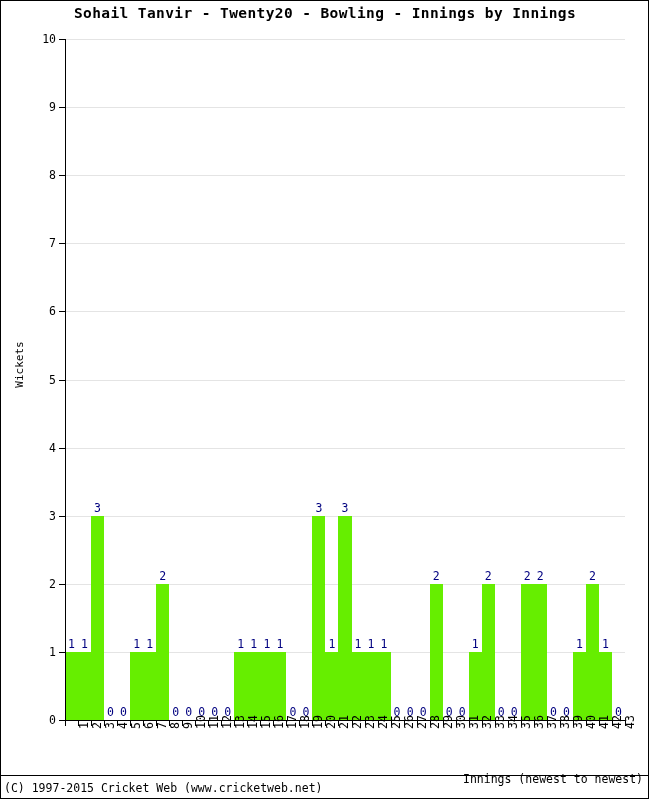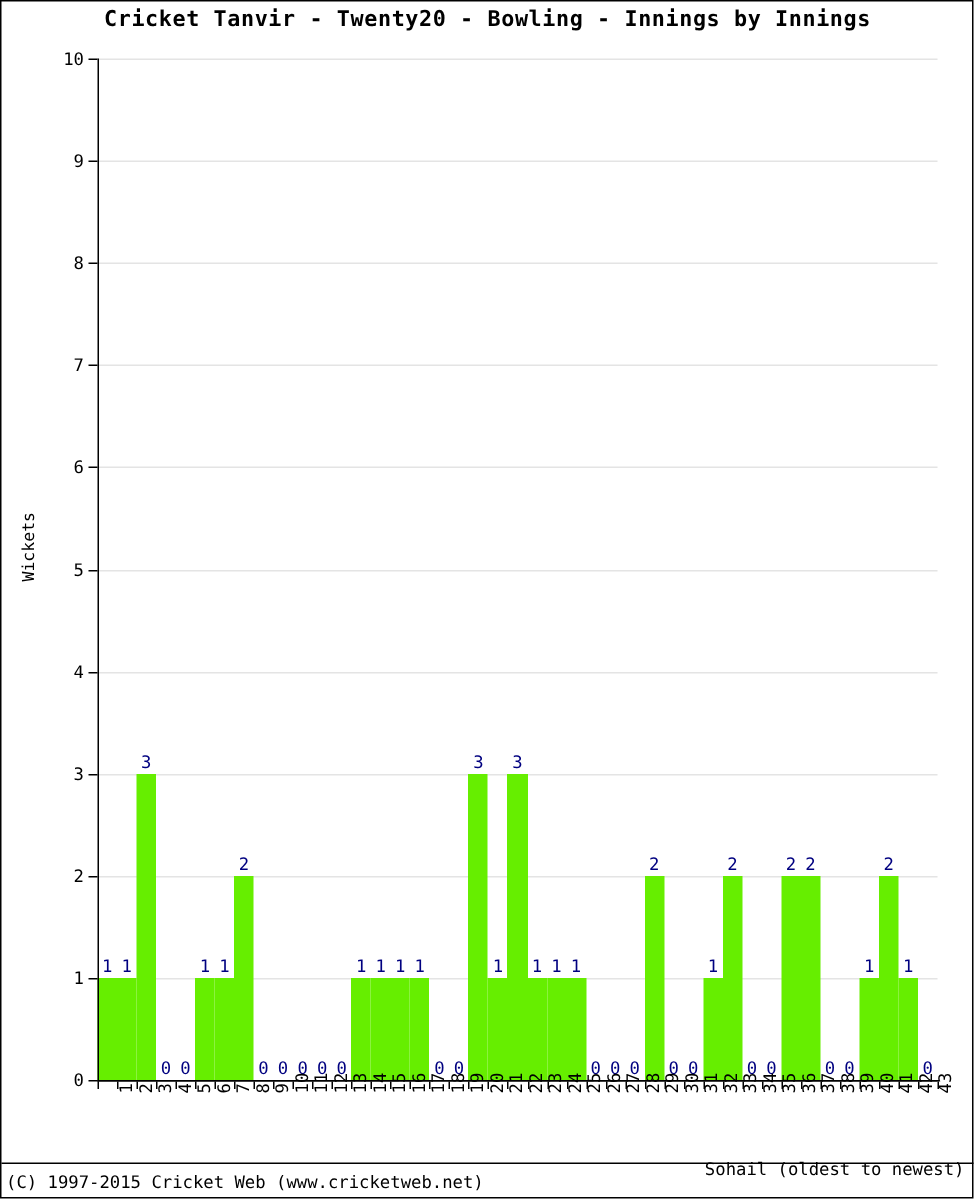--- a/index.html
+++ b/index.html
@@ -168,21 +168,21 @@
     font-size: 11.5px;
     color: #000000;
     white-space: nowrap;
   }
 </style>
 </head>
 <body>
 
 <div id="frame"></div>
 
-<div id="chart-title">Cricket Tanvir - Twenty20 - Bowling - Innings by Innings</div>
+<div id="chart-title">Sohail Tanvir - Twenty20 - Bowling - Innings by Innings</div>
 
 <div id="y-axis-title">Wickets</div>
 
 <div id="plot-area">
   <div id="plot-bg"></div>
   <div id="gridlines">
       <div class="gridline baseline" style="top: 681px;"></div>
       <div class="gridline" style="top: 612.9px;"></div>
       <div class="gridline" style="top: 544.8px;"></div>
       <div class="gridline" style="top: 476.7px;"></div>
@@ -383,16 +383,16 @@
     <div class="x-label" style="left: 532.326px;">36</div>
     <div class="x-label" style="left: 545.349px;">37</div>
     <div class="x-label" style="left: 558.372px;">38</div>
     <div class="x-label" style="left: 571.395px;">39</div>
     <div class="x-label" style="left: 584.419px;">40</div>
     <div class="x-label" style="left: 597.442px;">41</div>
     <div class="x-label" style="left: 610.465px;">42</div>
     <div class="x-label" style="left: 623.488px;">43</div>
   </div>
 
-<div id="x-axis-title">Sohail (oldest to newest)</div>
+<div id="x-axis-title">Innings (newest to newest)</div>
 
 <div id="footer-divider"></div>
 <div id="footer-text">(C) 1997-2015 Cricket Web (www.cricketweb.net)</div>
 
 </body></html>

